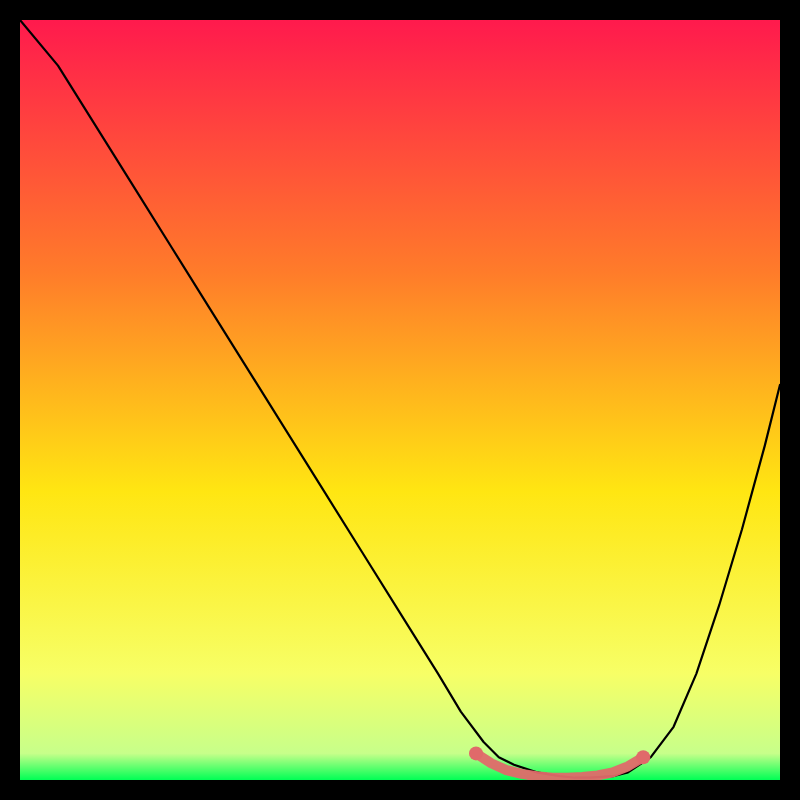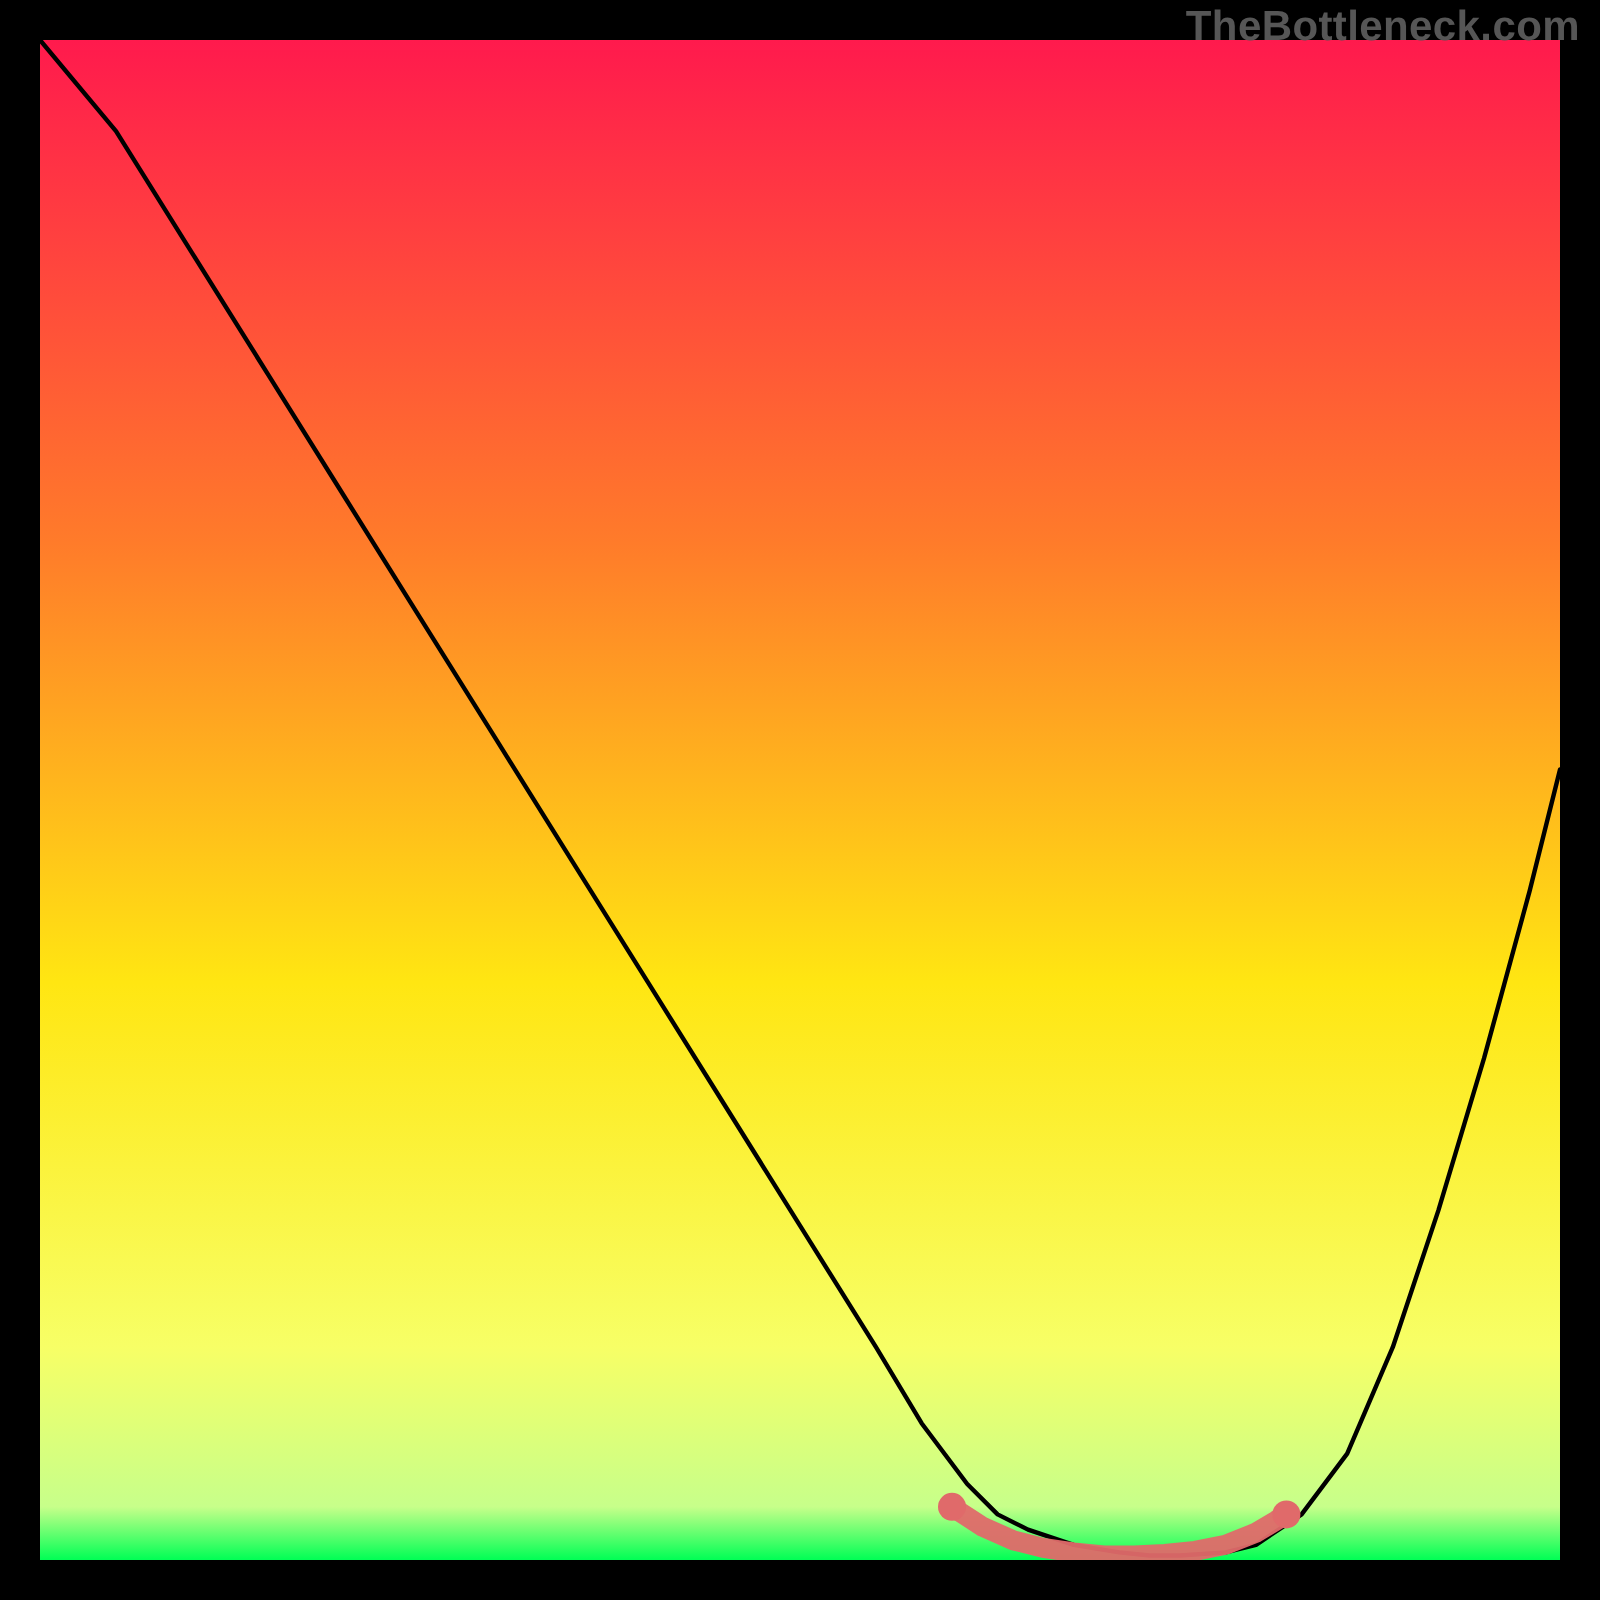--- a/index.html
+++ b/index.html
@@ -27,21 +27,20 @@
     color: #565656;
     letter-spacing: 0.2px;
     z-index: 10;
   }
   svg { display: block; }
 </style>
 </head>
 <body>
 
 <div class="frame">
-  <div class="watermark">TheBottleneck.com</div>
   <div class="plot-area">
     <svg id="chart-svg" width="760" height="760" viewBox="0 0 760 760">
         <defs>
           <linearGradient id="bg-grad" x1="0" y1="0" x2="0" y2="1">
             <stop offset="0%" stop-color="#ff1a4d"></stop>
             <stop offset="33%" stop-color="#ff7b2a"></stop>
             <stop offset="62%" stop-color="#ffe612"></stop>
             <stop offset="86%" stop-color="#f7ff66"></stop>
             <stop offset="96.5%" stop-color="#c7ff8a"></stop>
             <stop offset="100%" stop-color="#00ff55"></stop>

